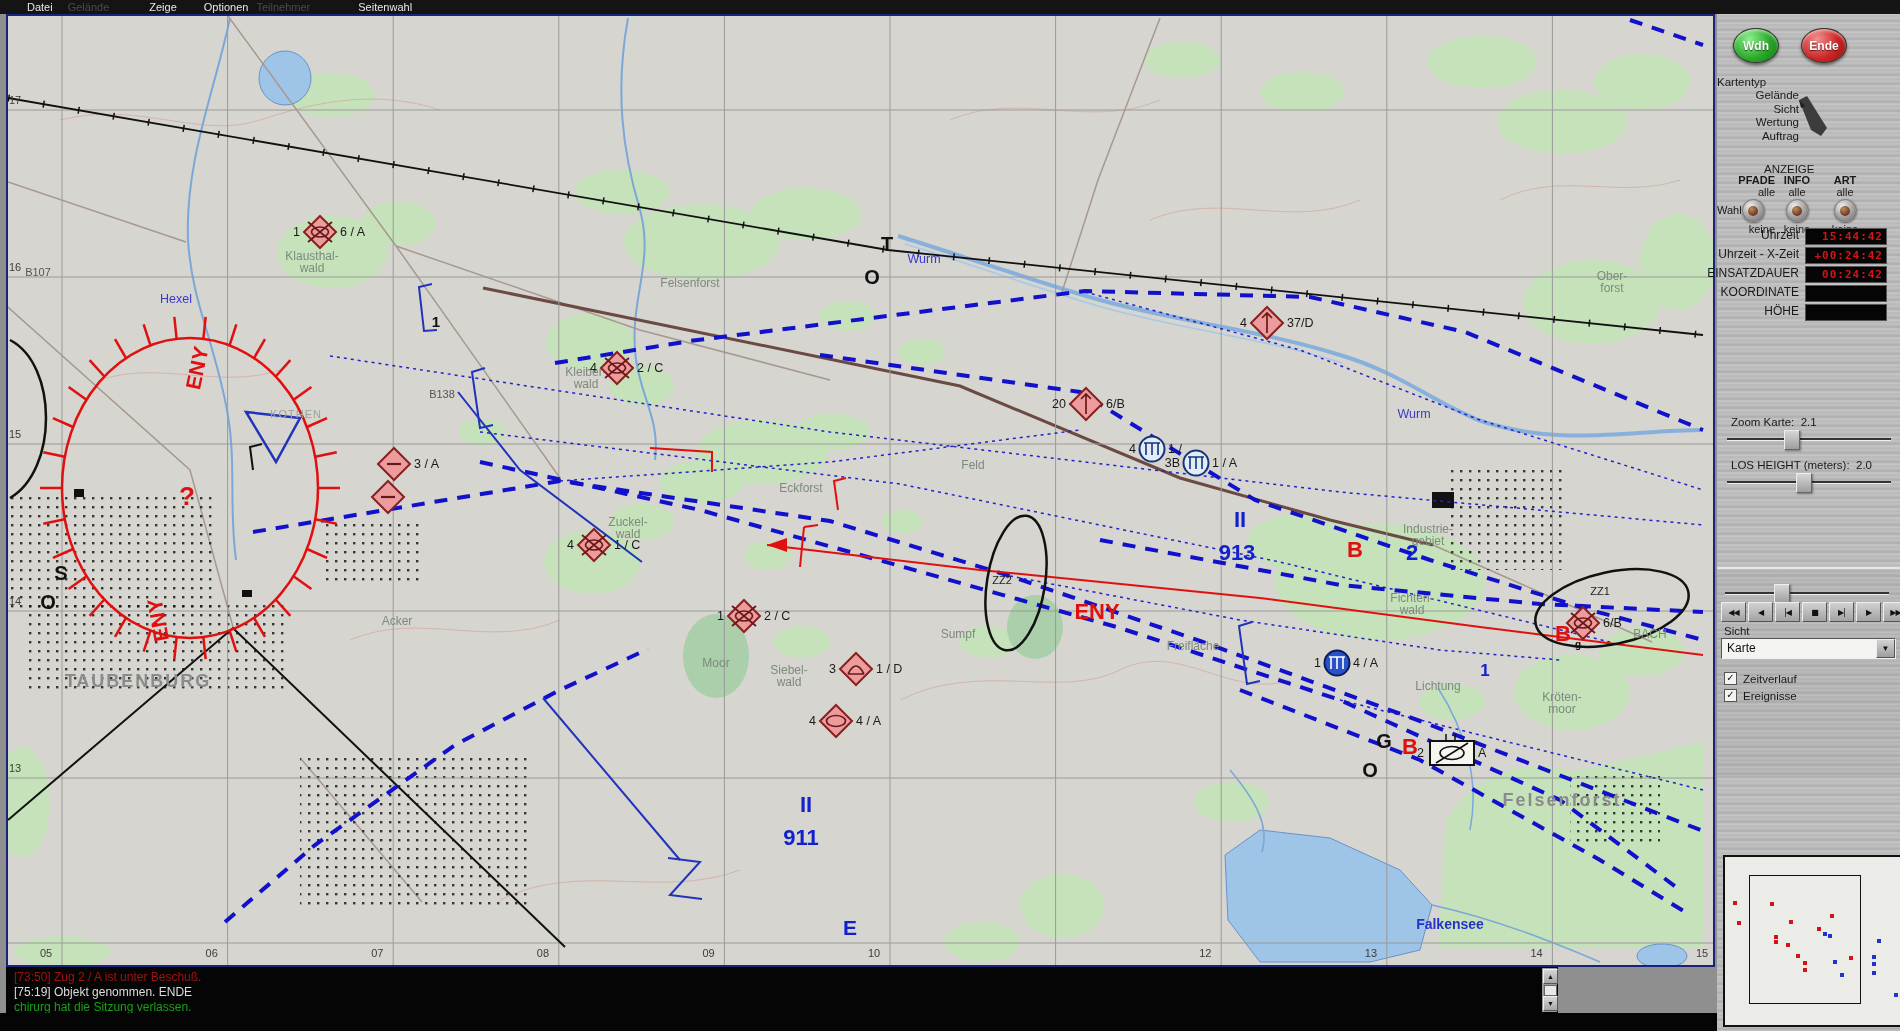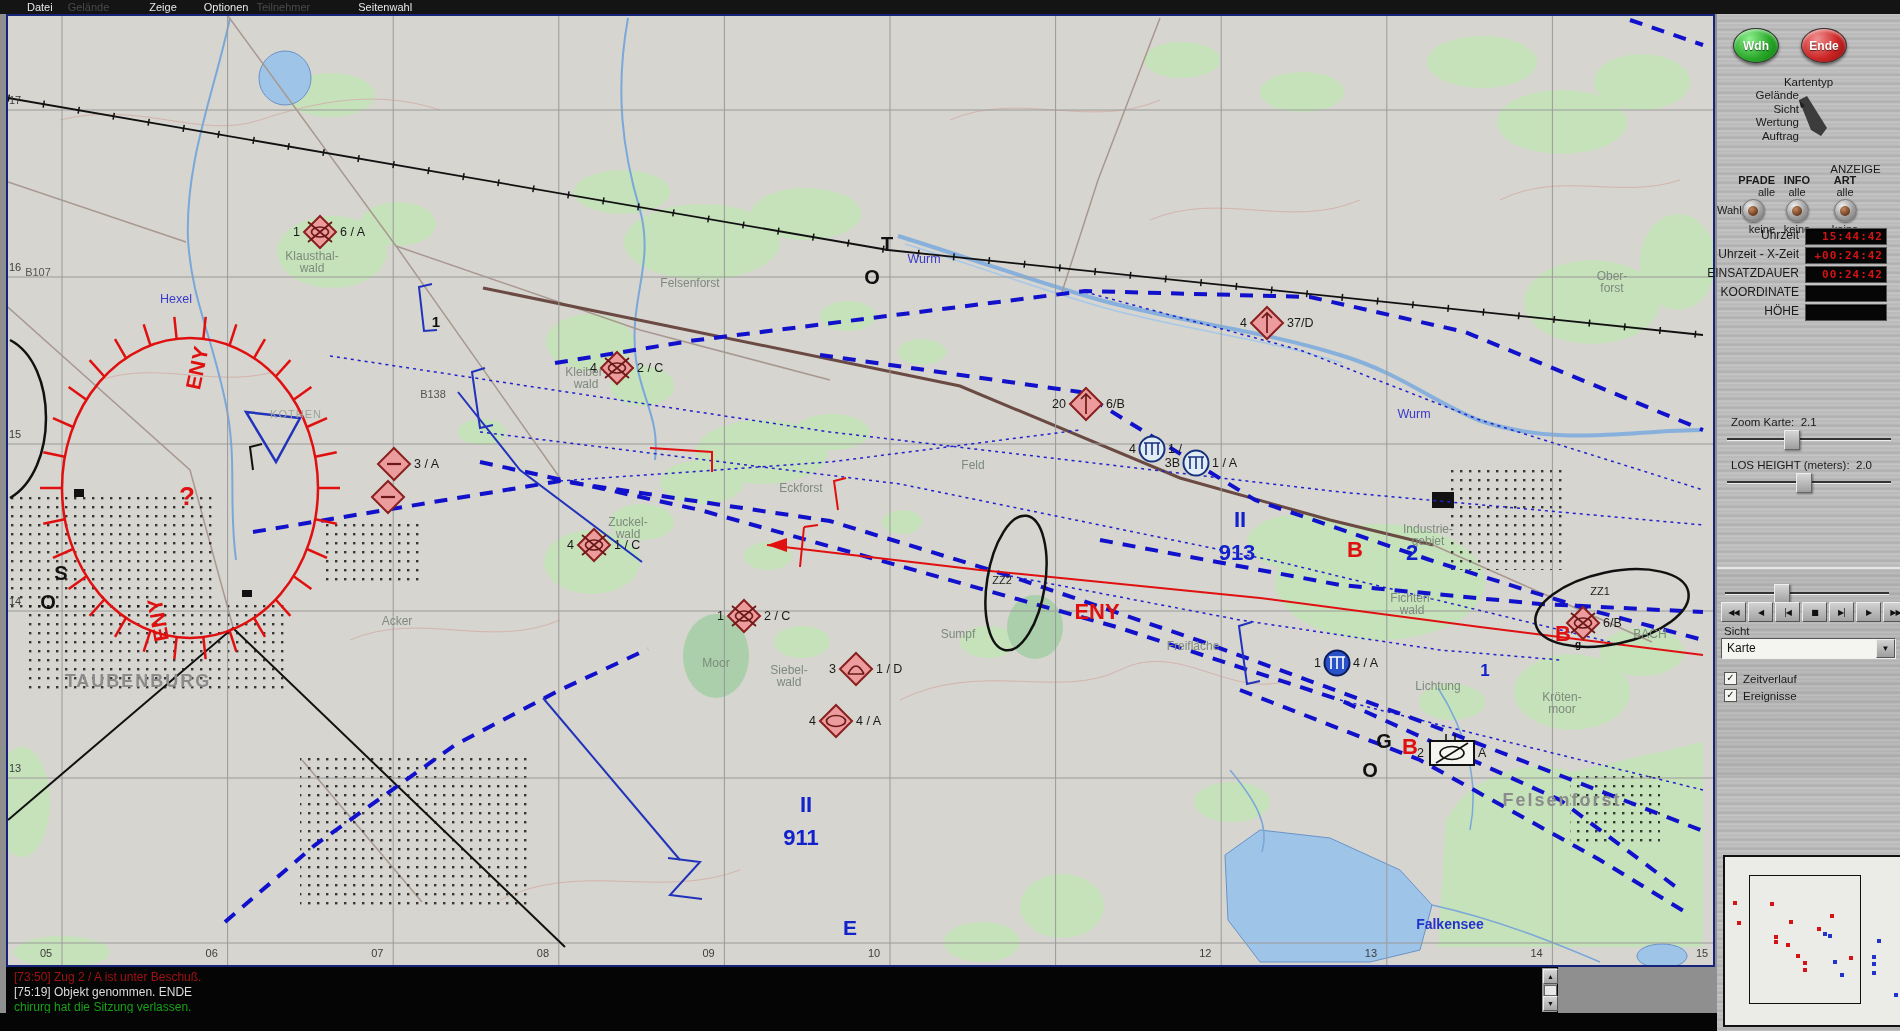--- a/index.html
+++ b/index.html
@@ -34,21 +34,21 @@
   .glbl{position:absolute;color:#3c3c3c;font-size:11px;pointer-events:none;}
   .usym{position:absolute;pointer-events:auto;}
   
   #rpanel{position:absolute;left:1717px;top:14px;width:183px;height:1017px;
     background:repeating-linear-gradient(180deg,#c9c9c9 0px,#b7b7b7 2px,#c2c2c2 4px,#adadad 7px,#c6c6c6 9px);}
   .rbtn{position:absolute;width:44px;height:33px;border-radius:50%;border:1px solid #333;
     color:#fff;font-size:12px;font-weight:bold;display:flex;align-items:center;justify-content:center;
     text-shadow:0 1px 1px rgba(0,0,0,.6);box-shadow:inset 0 2px 3px rgba(255,255,255,.5),0 2px 3px rgba(0,0,0,.5);}
   #wdh{left:16px;top:14px;background:radial-gradient(circle at 35% 30%,#8df08d,#2aa82a 55%,#0f7a0f);}
   #ende{left:84px;top:14px;background:radial-gradient(circle at 35% 30%,#f09090,#cc2525 55%,#8a0f0f);}
-  .ptitle{position:absolute;width:100%;text-align:center;font-size:11.5px;color:#1a1a1a;}
+  .ptitle{position:absolute;width:100%;font-size:11.5px;color:#1a1a1a;}
   #ktopts{position:absolute;left:0;top:76px;width:82px;}
   .ktopt{text-align:right;font-size:11.5px;color:#1a1a1a;padding:0 0 2px 0;line-height:11.5px;}
   #pen{position:absolute;left:80px;top:80px;}
   #knobs{position:absolute;left:14px;top:160px;width:160px;height:64px;}
   .knobcol{position:absolute;top:0;width:44px;text-align:center;}
   .kname{font-size:11px;color:#1a1a1a;font-weight:bold;}
   .kalle,.kkeine{font-size:11px;color:#1a1a1a;}
   .knob{width:21px;height:21px;margin:1px auto;border-radius:50%;
     background:radial-gradient(circle at 35% 30%,#efefef,#9f9f9f 55%,#6d6d6d);
     border:1px solid #777;display:flex;align-items:center;justify-content:center;
@@ -345,21 +345,21 @@
 forst</div>
       <div class="mlabel place" style="left: 1642px; top: 618px; transform: translate(-50%, -50%);">BACH</div>
       <div class="mlabel faint" style="left: 288px; top: 399px; transform: translate(-50%, -50%);">KOTHEN</div>
       <div class="mlabel place-big" style="left: 130px; top: 665px; transform: translate(-50%, -50%);">TAUBENBURG</div>
       <div class="mlabel place-big" style="left: 1554px; top: 784px; transform: translate(-50%, -50%);">Felsenforst</div>
       <div class="mlabel water" style="left: 168px; top: 283px; transform: translate(-50%, -50%);">Hexel</div>
       <div class="mlabel water" style="left: 916px; top: 243px; transform: translate(-50%, -50%);">Wurm</div>
       <div class="mlabel water" style="left: 1406px; top: 398px; transform: translate(-50%, -50%);">Wurm</div>
       <div class="mlabel water-big" style="left: 1442px; top: 908px; transform: translate(-50%, -50%);">Falkensee</div>
       <div class="mlabel road" style="left: 30px; top: 257px; transform: translate(-50%, -50%);">B107</div>
-      <div class="mlabel road" style="left: 425px; top: 379px; transform: translate(-50%, -50%);">B138</div>
+      <div class="mlabel road" style="left: 434px; top: 379px; transform: translate(-50%, -50%);">B138</div>
       <div class="mlabel ub" style="left: 1232px; top: 504px; font-size: 22px; transform: translate(-50%, -50%);">II</div>
       <div class="mlabel ub" style="left: 1229px; top: 537px; font-size: 22px; transform: translate(-50%, -50%);">913</div>
       <div class="mlabel ub" style="left: 798px; top: 789px; font-size: 22px; transform: translate(-50%, -50%);">II</div>
       <div class="mlabel ub" style="left: 793px; top: 822px; font-size: 22px; transform: translate(-50%, -50%);">911</div>
       <div class="mlabel ub" style="left: 1404px; top: 537px; font-size: 22px; transform: translate(-50%, -50%);">2</div>
       <div class="mlabel ub" style="left: 1477px; top: 655px; font-size: 17px; transform: translate(-50%, -50%);">1</div>
       <div class="mlabel ub" style="left: 842px; top: 912px; font-size: 21px; transform: translate(-50%, -50%);">E</div>
       <div class="mlabel ur" style="left: 1089px; top: 596px; font-size: 22px; transform: translate(-50%, -50%);">ENY</div>
       <div class="mlabel ur" style="left: 189px; top: 352px; font-size: 21px; transform: translate(-50%, -50%) rotate(-78deg);">ENY</div>
       <div class="mlabel ur" style="left: 150px; top: 604px; font-size: 21px; transform: translate(-50%, -50%) rotate(-100deg);">ENY</div>

